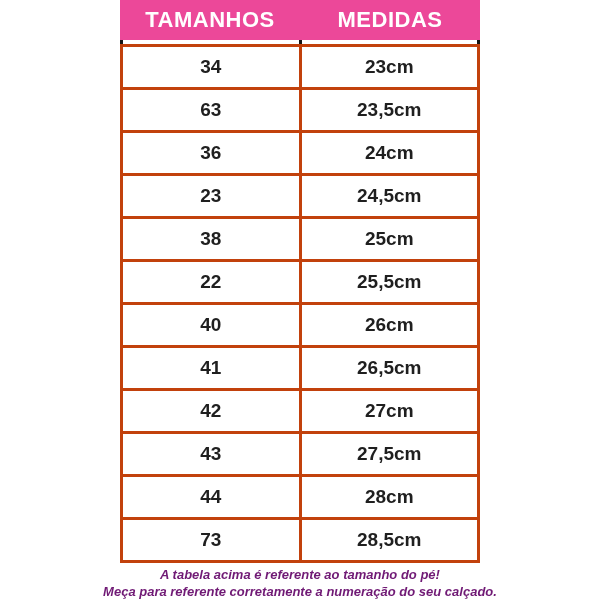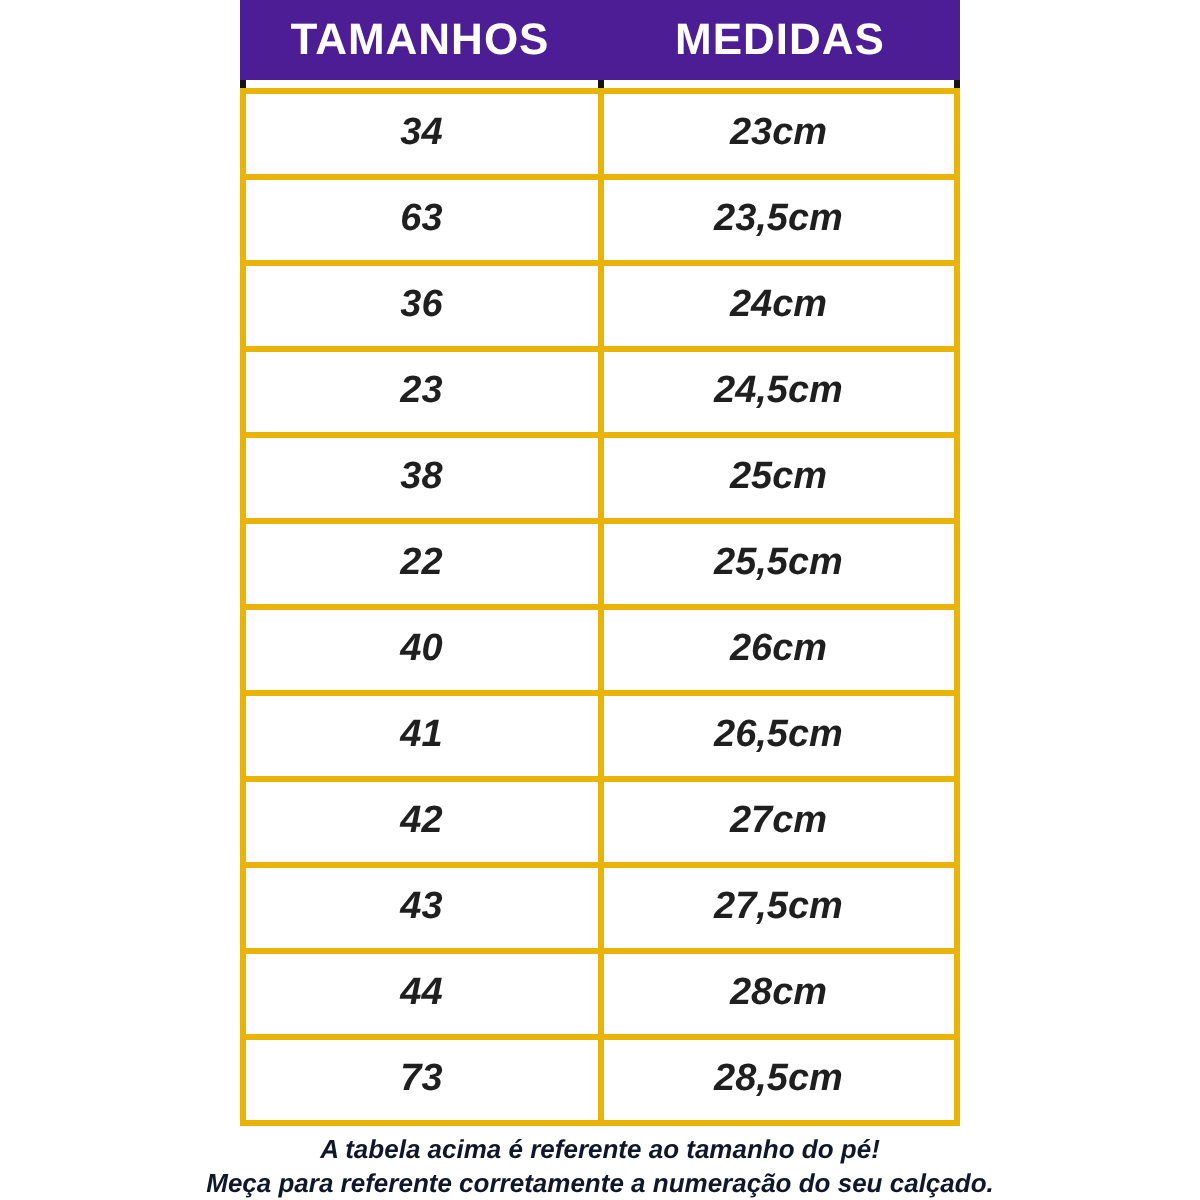--- a/index.html
+++ b/index.html
@@ -13,21 +13,21 @@
   }
   .size-table {
     position: absolute;
     left: 120px;
     top: 0;
     width: 360px;
   }
   .header-row {
     display: flex;
     height: 40px;
-    background: #4c1d95;
+    background: #ec4899;
   }
   .hcell {
     flex: 1 1 50%;
     display: flex;
     align-items: center;
     justify-content: center;
     color: #ffffff;
     font-weight: bold;
     font-size: 22px;
     letter-spacing: 0.5px;
@@ -46,41 +46,40 @@
   }
   .vline.l { left: 0; }
   .vline.m { left: 178.5px; }
   .vline.r { right: 0; }
   table.body {
     border-collapse: collapse;
     width: 360px;
     table-layout: fixed;
   }
   table.body td {
-    border: 3px solid #eab308;
+    border: 3px solid #c2410c;
     height: 40px;
     text-align: center;
     vertical-align: middle;
     font-weight: bold;
     font-size: 19px;
     color: #1f1f1f;
     padding: 0;
-    font-style: italic;
   }
   .caption {
     position: absolute;
     left: 0;
     top: 566px;
     width: 600px;
     text-align: center;
     font-weight: bold;
     font-style: italic;
     font-size: 13px;
     line-height: 17px;
-    color: #0f172a;
+    color: #701a75;
   }
 </style>
 </head>
 <body>
 
 <div class="sheet">
   <div class="size-table">
 
     <div class="header-row">
       <div class="hcell">TAMANHOS</div>

